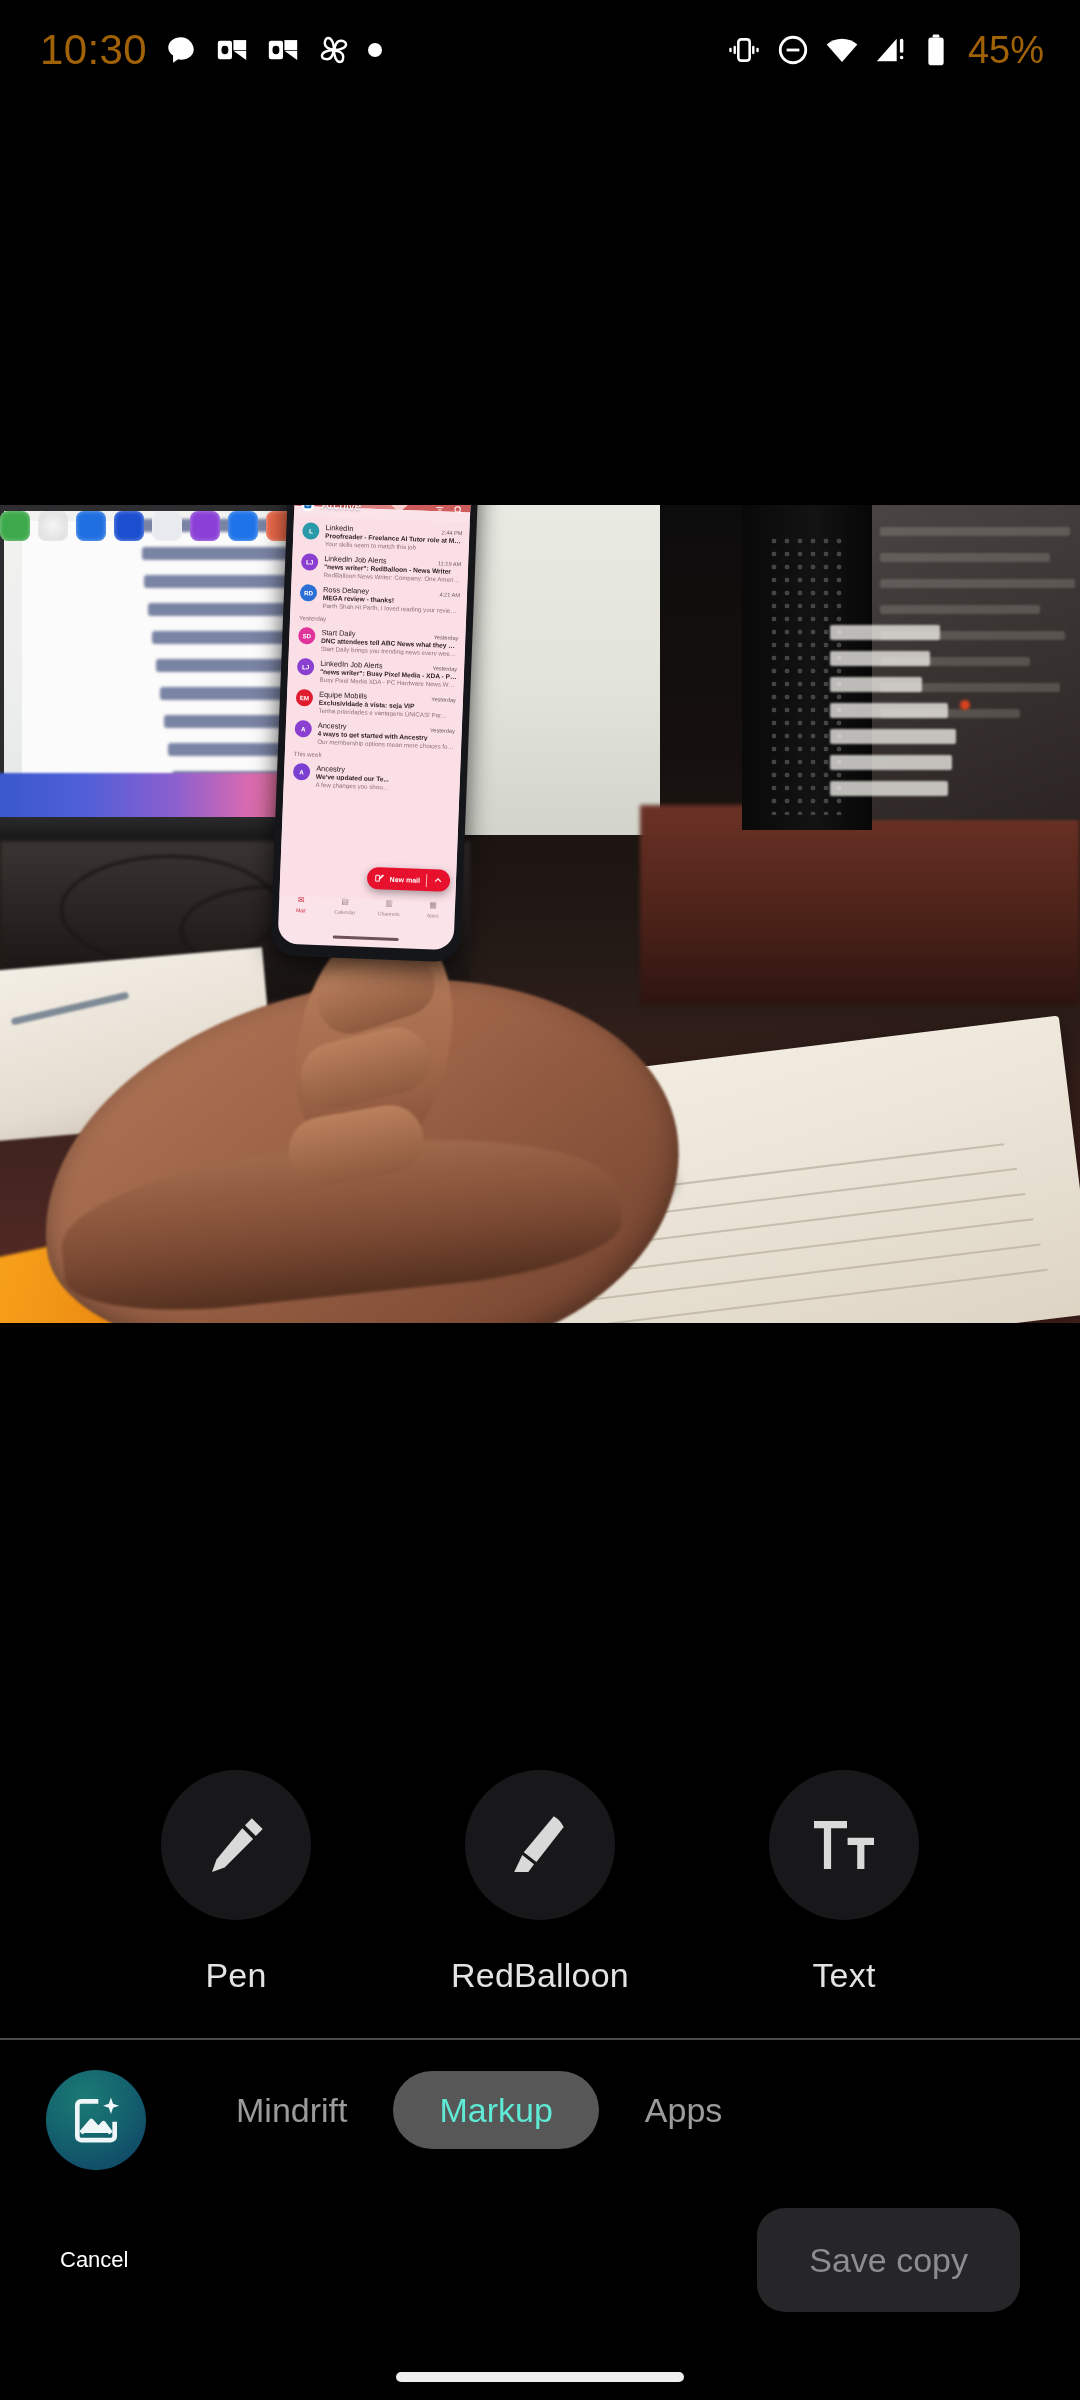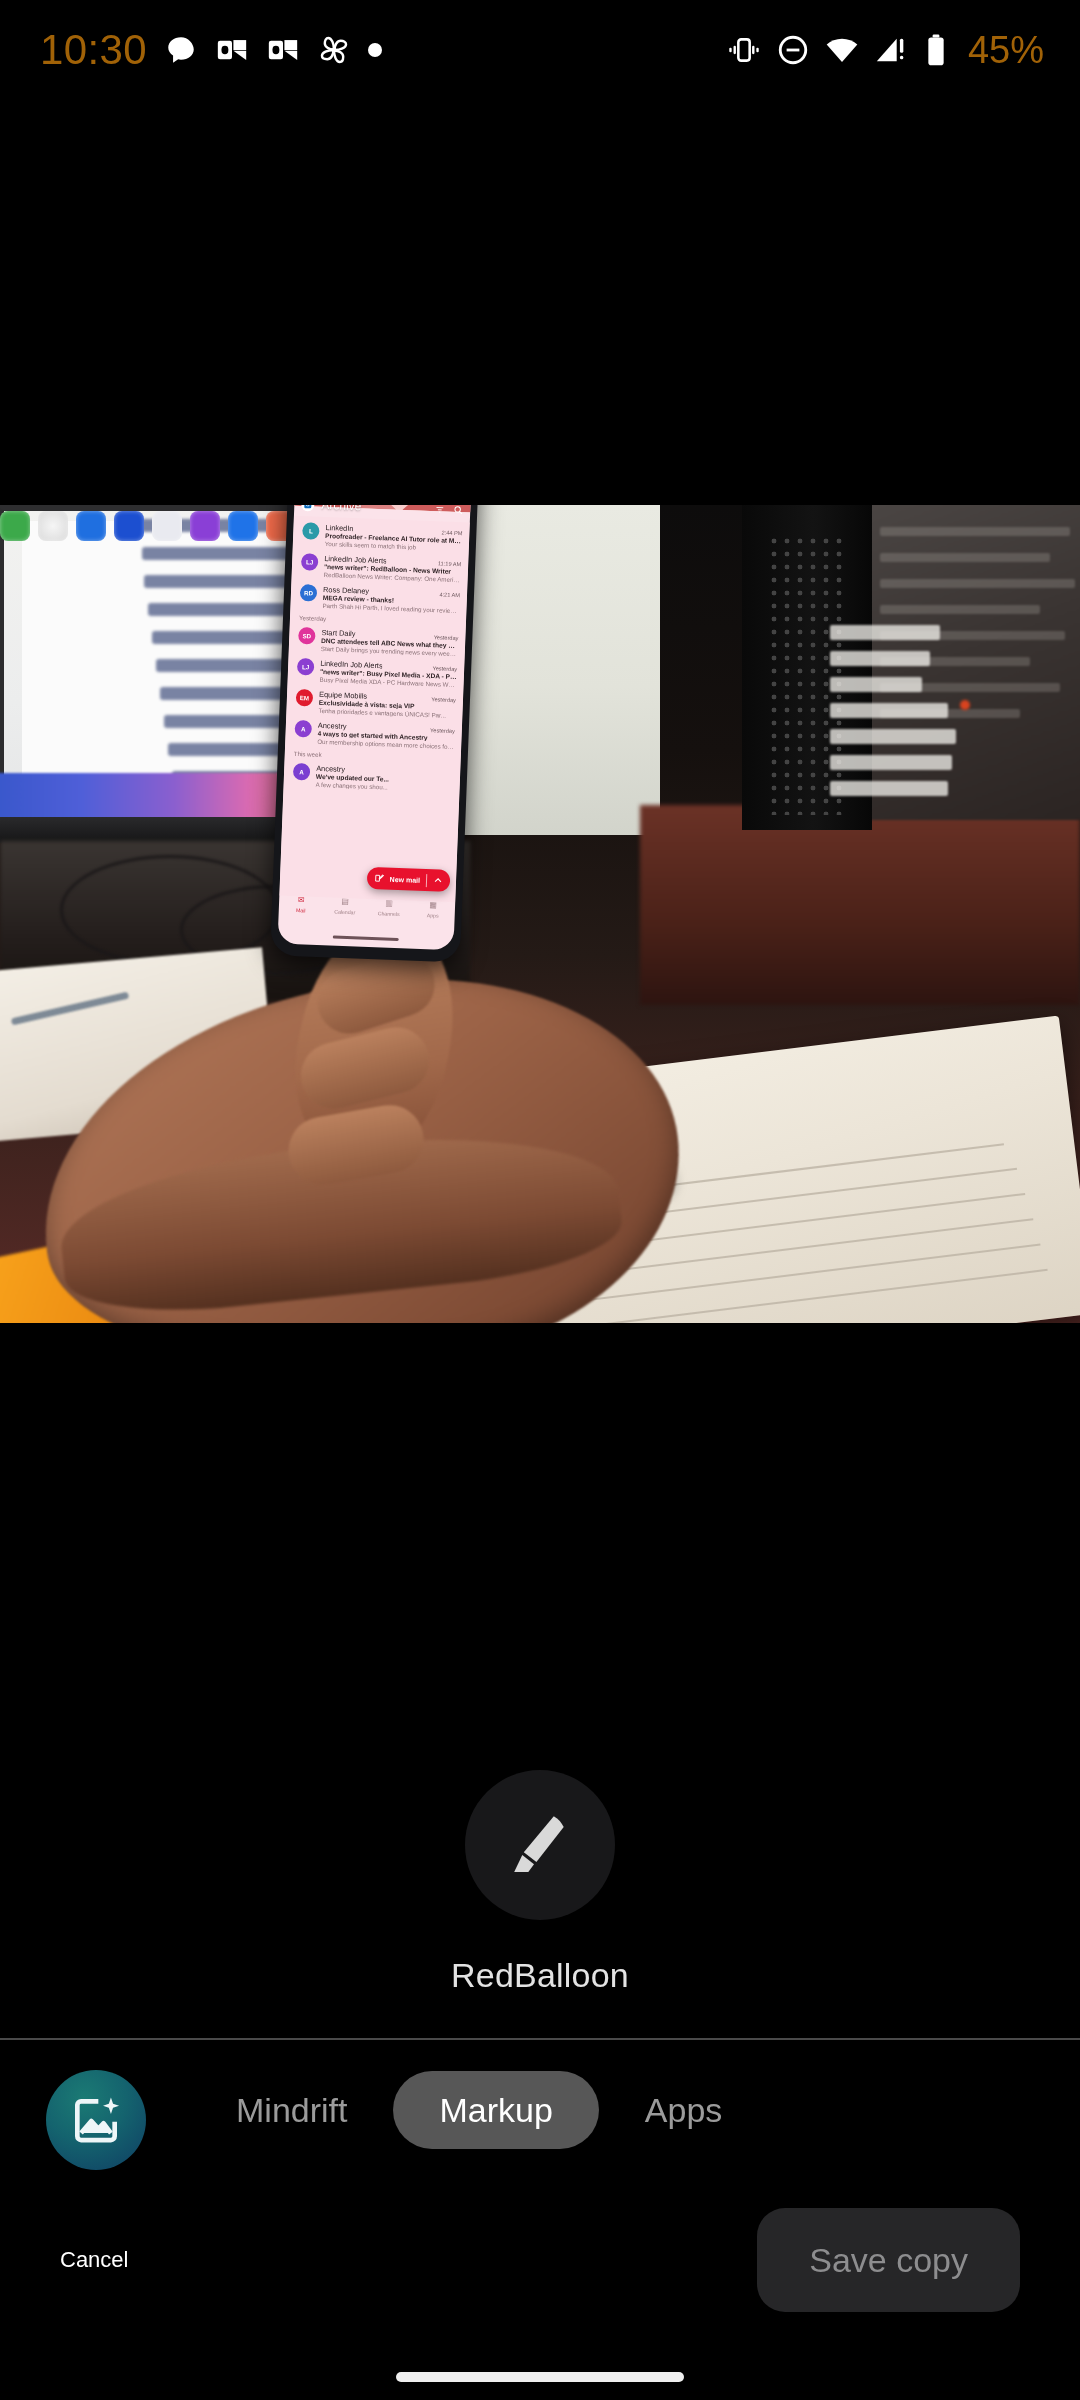--- a/index.html
+++ b/index.html
@@ -181,21 +181,21 @@
   #divider { position:absolute; left:0; top:2038px; width:1080px; height:2px;
              background:#4a4a4a; }
   #magic-btn { position:absolute; left:46px; top:2070px; width:100px; height:100px;
              border-radius:50%;
              background:radial-gradient(circle at 38% 28%, #1b7a74 0%, #14636e 45%, #0f3d63 100%);
              display:flex; align-items:center; justify-content:center; }
   .tabs { position:absolute; left:190px; top:2050px; width:700px; height:120px;
              display:flex; align-items:center; gap:0; }
   .tab { height:78px; display:flex; align-items:center; justify-content:center;
              padding:0 46px; border-radius:39px; font-size:34px; color:#9b9b9b; }
-  .tab.active { background:#575757; color:#ffffff; }
+  .tab.active { background:#575757; color:#5eead4; }
 
   
   #footer { position:absolute; left:0; top:2180px; width:1080px; height:160px;
             display:flex; align-items:center; justify-content:space-between;
             padding:0 60px; }
   #cancel-btn { font-size:22px; color:#fff; }
   #save-btn { background:#262628; color:#8d8d8f; font-size:34px;
             padding:0 52px; height:104px; display:flex; align-items:center;
             border-radius:28px; }
   #navpill { position:absolute; left:50%; transform:translateX(-50%); bottom:18px;
@@ -504,31 +504,49 @@
               </div>
             </div>
           <div class="pp-gesture"></div>
         </div>
       </div>
     </div>
   </div>
 
   <div id="tools">
 
+    <div class="tool">
+      <div class="tool-circle">
+        <svg width="72" height="72" viewBox="0 0 24 24" fill="#d9d9d9">
+          <path d="M17.3 3.1 20.9 6.7 18.6 9 15 5.4z"></path>
+          <path d="M14.1 6.4 17.7 10 8.2 19.5 4 21l1.5-4.2z"></path>
+        </svg>
+      </div>
+      <div class="tool-label">Pen</div>
+    </div>
 
     <div class="tool">
       <div class="tool-circle">
         <svg width="72" height="72" viewBox="0 0 24 24" fill="#d9d9d9">
           <path d="M16.6 2.4c1.6 1 2.6 2.1 3.3 3.6L10.8 17.7 6.6 14.4z"></path>
           <path d="M6.1 15.3 10 18.4 8.1 21H3.4z"></path>
         </svg>
       </div>
       <div class="tool-label">RedBalloon</div>
     </div>
 
+    <div class="tool">
+      <div class="tool-circle">
+        <svg width="72" height="72" viewBox="0 0 24 24" fill="#d9d9d9">
+          <path d="M2 4h11v2.4H7.7V20H5.3V6.4H2z"></path>
+          <path d="M13.2 9.6H22V12h-3.2v8h-2.4v-8h-3.2z"></path>
+        </svg>
+      </div>
+      <div class="tool-label">Text</div>
+    </div>
   </div>
 
   <div id="divider"></div>
 
   <div id="magic-btn">
     <svg width="56" height="56" viewBox="0 0 24 24" fill="none" stroke="#eef6f8" stroke-width="2" stroke-linejoin="round">
       <path d="M20 12.8V19a1.6 1.6 0 0 1-1.6 1.6H5.6A1.6 1.6 0 0 1 4 19V5.6A1.6 1.6 0 0 1 5.6 4H13"></path>
       <path d="M5.6 17.6 10 12.4l3 3.4 2.2-2.4 3.2 4.2" fill="#eef6f8"></path>
       <path d="M18.4 2.4 19.3 5l2.6.9-2.6.9-.9 2.6-.9-2.6L15 5.9l2.5-.9z" fill="#eef6f8" stroke="none"></path>
     </svg>

